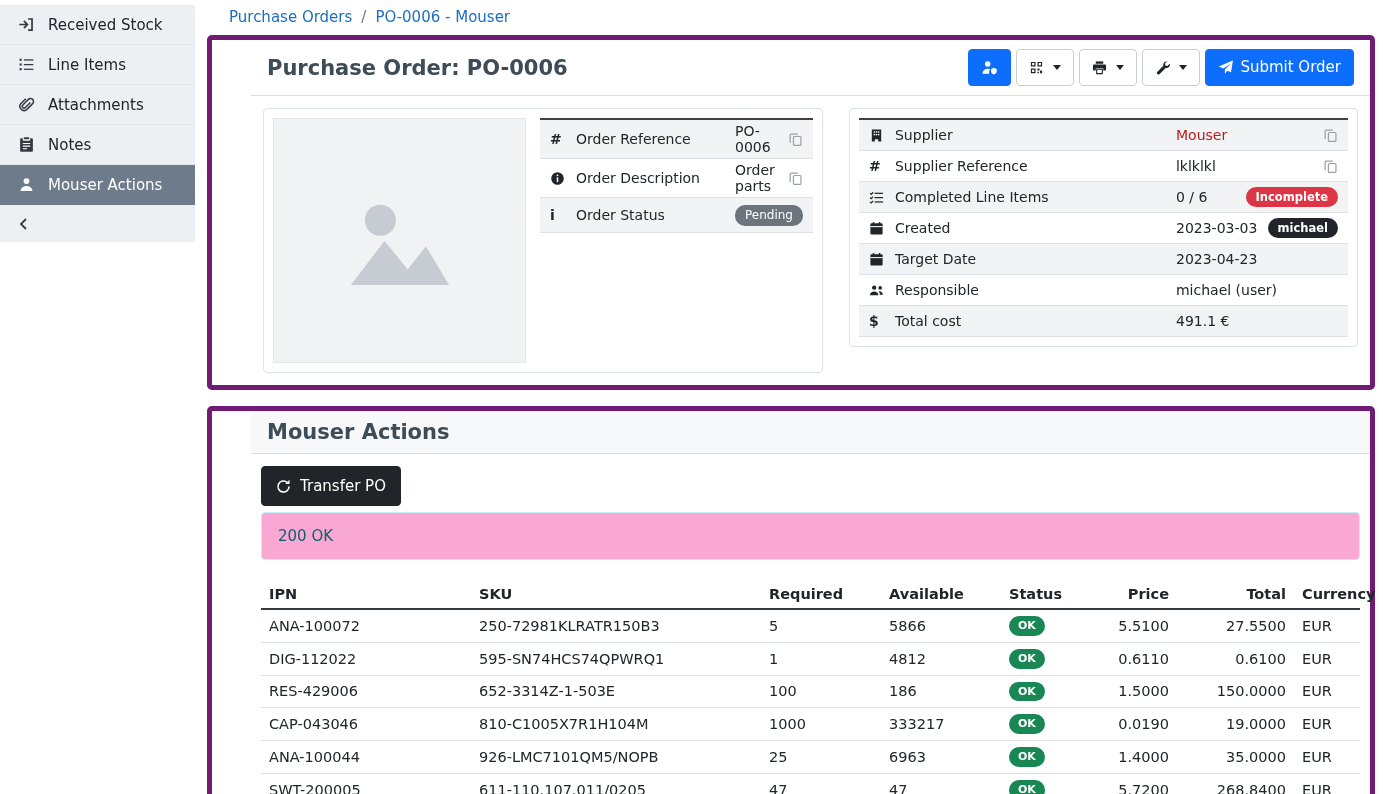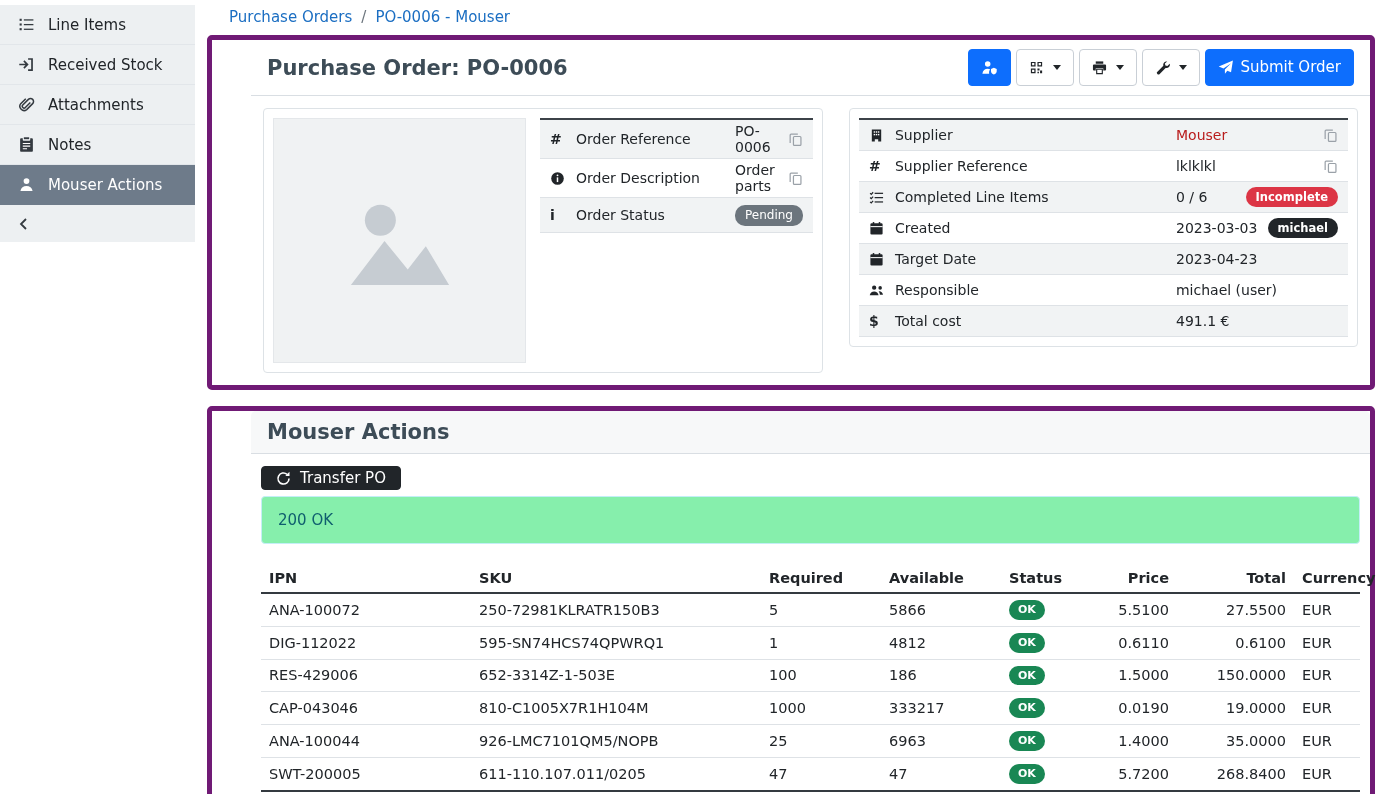--- a/index.html
+++ b/index.html
@@ -92,65 +92,65 @@
   }
   .badge.gray { background: #6c757d; font-weight: 500; font-size: 12px; }
   .badge.danger { background: #dc3545; }
   .badge.dark { background: #212529; }
   .badge.green { background: #198754; padding: 3px 9px; font-size: 11px; }
 
   
   .mouser-body { padding: 12px 10px 0 10px; }
   .btn-dark {
     display: inline-flex; align-items: center; gap: 9px;
-    height: 24px; padding: 0 14px; border-radius: 4px;
+    height: 40px; padding: 0 14px; border-radius: 4px;
     background: #212529; border: 1px solid #212529; color: #fff;
     font-size: 15px; font-family: inherit; cursor: pointer;
   }
   .alert {
     margin-top: 6px; padding: 14px 16px;
-    background: #86efac; border: 1px solid #c5eef7; border-radius: 4px;
+    background: #f9a8d4; border: 1px solid #c5eef7; border-radius: 4px;
     color: #0f5e6e; font-size: 15px;
   }
   table.ptable { width: 100%; border-collapse: collapse; table-layout: fixed; margin-top: 20px; font-size: 14.5px; }
   .ptable th {
     text-align: left; font-weight: 700; padding: 6px 8px;
     border-bottom: 2px solid #343a40; color: #212529;
   }
   .ptable td { padding: 6px 8px; border-bottom: 1px solid #dee2e6; }
   .ptable th.num, .ptable td.num { text-align: right; }
   .ptable tr.frow td { border-top: 2px solid #343a40; border-bottom: 2px solid #343a40; }
 </style>
 </head>
 <body>
 
 <div class="app">
 
   <aside class="sidebar">
+    <div class="side-item">
+      <span class="sicon">
+        <svg viewBox="0 0 16 16" width="17" height="17" fill="currentColor">
+            <path d="M9.5 2H14v12H9.5v-1.6h2.9V3.6H9.5z"></path>
+            <path d="M6.1 4.1 10 8l-3.9 3.9-1.1-1.1 2-2H1.2V7.2H7l-2-2z"></path>
+          </svg>
+      </span>
+      <span>Received Stock</span>
+    </div>
     <div class="side-item">
       <span class="sicon">
         <svg viewBox="0 0 16 16" width="17" height="17" fill="currentColor">
             <rect x="1.5" y="2.6" width="2" height="2"></rect>
             <rect x="5.5" y="3.1" width="9" height="1.2"></rect>
             <rect x="1.5" y="7" width="2" height="2"></rect>
             <rect x="5.5" y="7.5" width="9" height="1.2"></rect>
             <rect x="1.5" y="11.4" width="2" height="2"></rect>
             <rect x="5.5" y="11.9" width="9" height="1.2"></rect>
           </svg>
       </span>
       <span>Line Items</span>
-    </div>
-    <div class="side-item">
-      <span class="sicon">
-        <svg viewBox="0 0 16 16" width="17" height="17" fill="currentColor">
-            <path d="M9.5 2H14v12H9.5v-1.6h2.9V3.6H9.5z"></path>
-            <path d="M6.1 4.1 10 8l-3.9 3.9-1.1-1.1 2-2H1.2V7.2H7l-2-2z"></path>
-          </svg>
-      </span>
-      <span>Received Stock</span>
     </div>
     <div class="side-item">
       <span class="sicon">
         <svg viewBox="0 0 16 16" width="17" height="17" fill="none" stroke="currentColor" stroke-width="1.4">
             <path d="M11.6 6.2 6.9 10.9a1.7 1.7 0 0 1-2.4-2.4l5.3-5.3a2.8 2.8 0 0 1 4 4l-5.6 5.6a4 4 0 0 1-5.6-5.6l4.7-4.7"></path>
           </svg>
       </span>
       <span>Attachments</span>
     </div>
     <div class="side-item">

